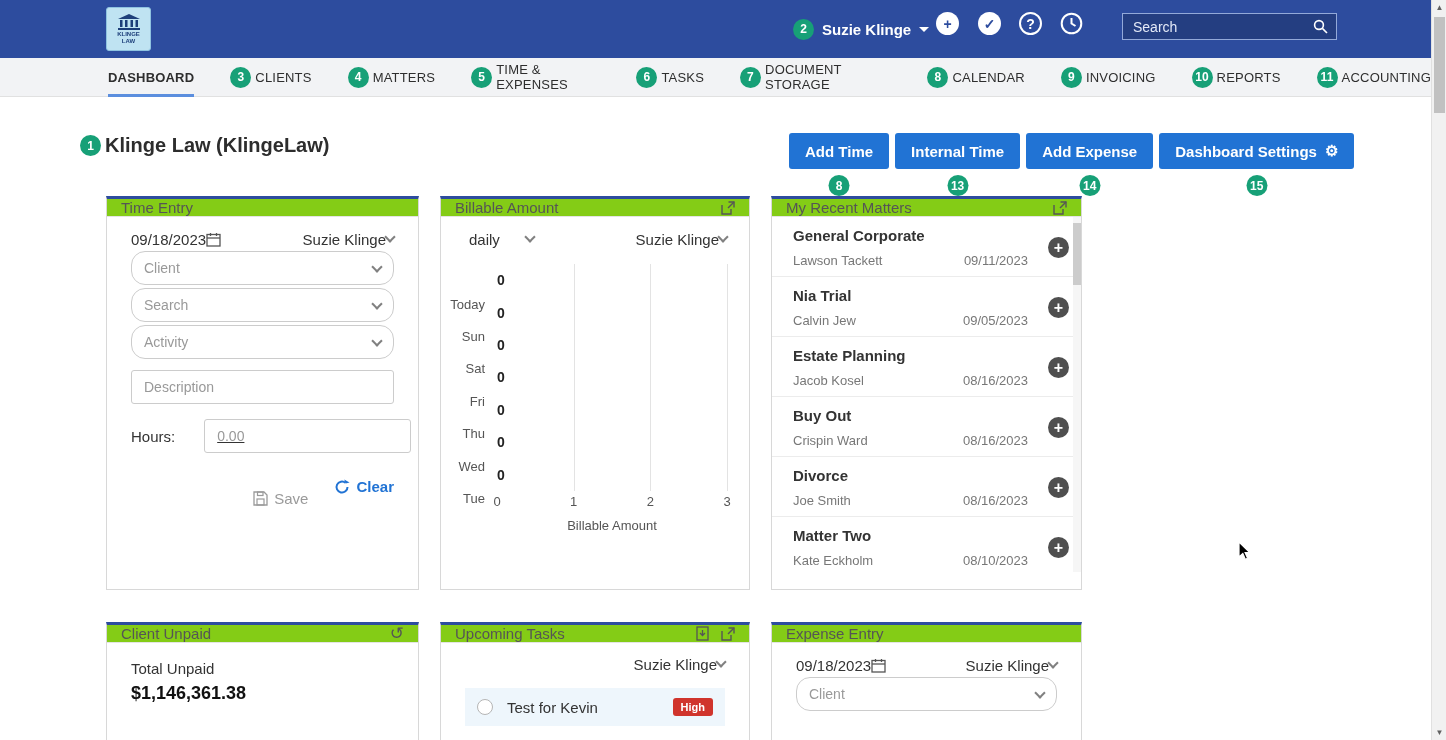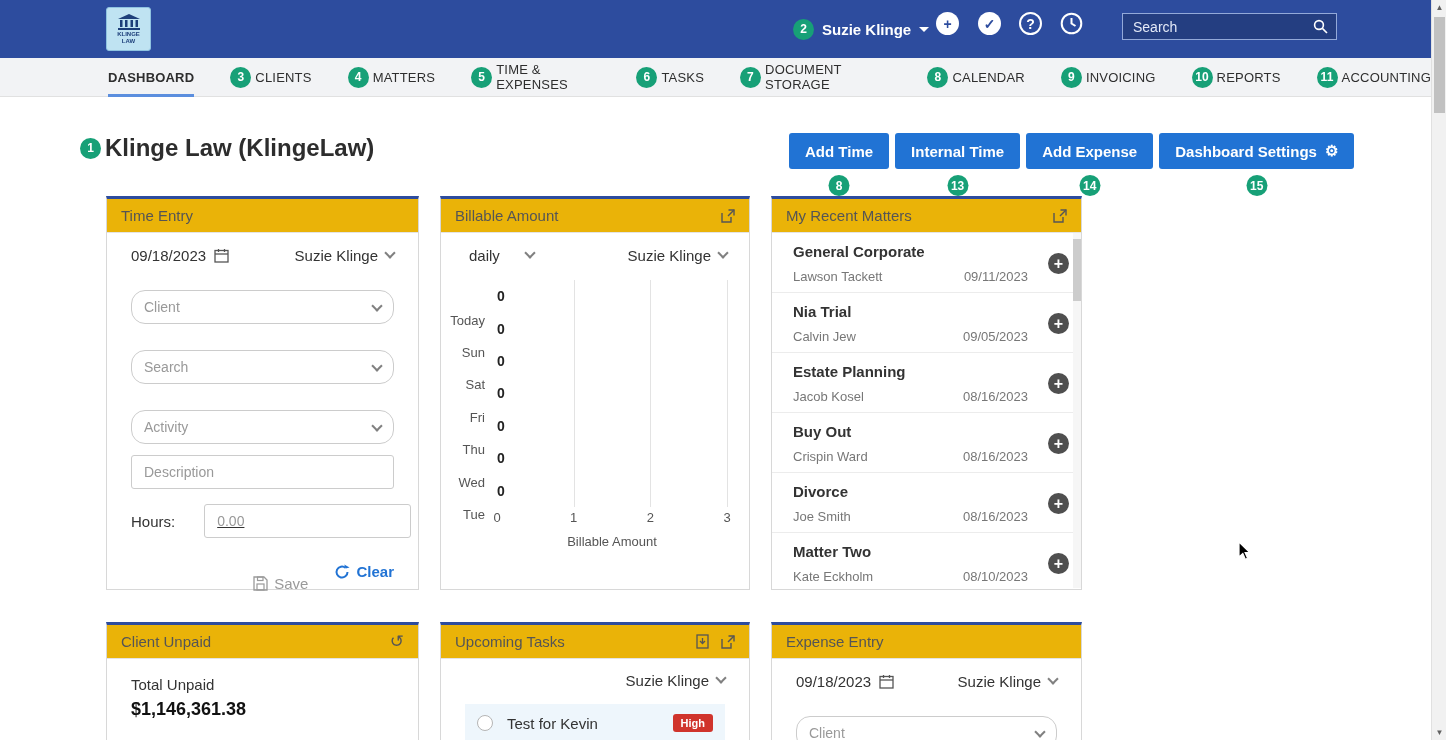--- a/index.html
+++ b/index.html
@@ -27,45 +27,45 @@
          display:inline-flex; align-items:center; justify-content:center; flex:none; }
 
   
   .navbar { position:absolute; top:58px; left:0; width:1431px; height:39px; background:#f2f3f5; border-bottom:1px solid #e1e1e1;
             display:flex; align-items:center; padding-left:108px; gap:36px; }
   .tab { display:flex; align-items:center; gap:4px; height:39px; font-size:13px; color:#2e2e2e; letter-spacing:.2px; cursor:pointer; }
   .tab.active { border-bottom:3px solid #5b8ede; padding-top:3px; font-weight:bold; }
 
   
   .page-title-row { position:absolute; top:134px; left:80px; display:flex; align-items:center; gap:4px; }
-  .page-title { font-size:24px; font-weight:bold; color:#2d2d2d; }
+  .page-title { font-size:20px; font-weight:bold; color:#2d2d2d; }
   .actions { position:absolute; top:133px; left:789px; display:flex; gap:6px; }
   .btn-wrap { position:relative; }
   .btn { height:36px; padding:0 16px; background:#2173d4; color:#fff; font-size:15px; font-weight:bold; border:none; border-radius:3px;
          display:flex; align-items:center; gap:8px; cursor:pointer; font-family:"Liberation Sans",sans-serif; }
   .btn-badge { position:absolute; top:42px; left:50%; transform:translateX(-50%); }
 
   
   .card { position:absolute; background:#fff; border:1px solid #d8d8d8; border-top:3px solid #2d4c9e; }
   #card-time     { left:106px; top:196px; width:313px; height:394px; }
   #card-billable { left:440px; top:196px; width:310px; height:394px; }
   #card-matters  { left:771px; top:196px; width:311px; height:394px; }
   #card-unpaid   { left:106px; top:622px; width:313px; height:200px; }
   #card-tasks    { left:440px; top:622px; width:310px; height:200px; }
   #card-expense  { left:771px; top:622px; width:311px; height:200px; }
-  .card-header { height:34px; background:#eab308; border-bottom:1px solid #e4e4e4; display:flex; align-items:center; padding:0 14px; color:#555; font-size:15px; }
+  .card-header { height:18px; background:#84cc16; border-bottom:1px solid #e4e4e4; display:flex; padding:0 14px; color:#555; font-size:15px; }
   .header-icons { margin-left:auto; display:flex; gap:12px; align-items:center; color:#555; }
   .hicon { cursor:pointer; display:flex; align-items:center; font-size:17px; line-height:1; color:#555; }
 
   
   .row-split { display:flex; justify-content:space-between; align-items:center; }
-  .inline-group { display:flex; align-items:center; gap:8px; font-size:15px; color:#333; cursor:pointer; }
+  .inline-group { display:flex; align-items:center; font-size:15px; color:#333; cursor:pointer; }
   .chev { width:8px; height:8px; border-right:2px solid #808080; border-bottom:2px solid #808080; transform:rotate(45deg); margin-top:-5px; flex:none; }
   .select { height:34px; border:1px solid #ccc; border-radius:14px; display:flex; align-items:center; justify-content:space-between;
-            padding:0 12px; color:#999; font-size:14px; margin-top:26px; cursor:pointer; background:#fff; }
+            padding:0 12px; color:#999; font-size:14px; margin-top:3px; cursor:pointer; background:#fff; }
   .select .chev { margin-top:-3px; }
   .text-input { height:34px; border:1px solid #ccc; border-radius:3px; width:100%; padding:0 12px; font-size:14px; margin-top:11px;
                 font-family:"Liberation Sans",sans-serif; color:#333; outline:none; }
   .text-input::placeholder { color:#999; }
 
   .te-body { padding:14px 24px 0; }
   .hours-row { margin-top:15px; display:flex; align-items:center; justify-content:space-between; font-size:15px; color:#333;gap:29px; }
   .hours-row input { width:220px; margin-top:0;text-decoration:underline; }
   .save-row { margin-top:13px; display:flex; justify-content:flex-end; align-items:center; gap:26px; }
   .save-link { display:flex; align-items:center; gap:6px; color:#9a9a9a; font-size:15px; cursor:pointer;margin-top:24px; }

